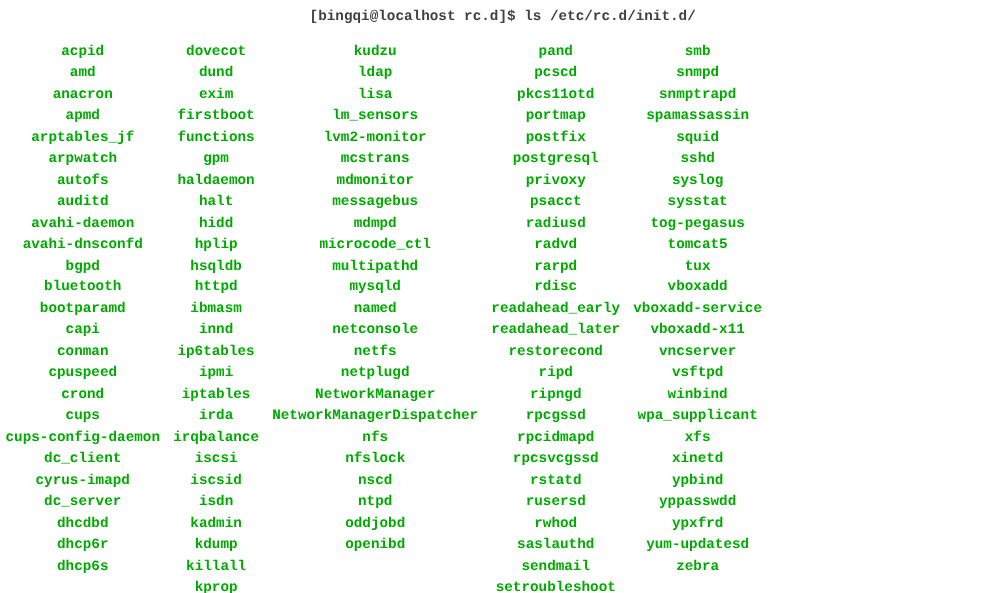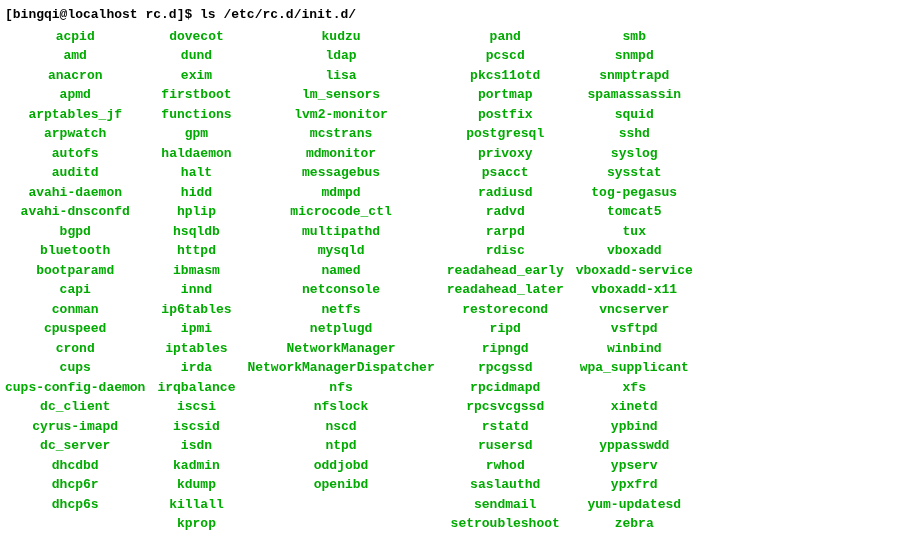--- a/index.html
+++ b/index.html
@@ -6,23 +6,24 @@
       margin: 0;
       padding: 5px;
       background: #ffffff;
       font-family: "Courier New", Courier, monospace;
       font-size: 13px;
       line-height: 1.5;
       width: 914px;
       box-sizing: border-box;
     }
     .prompt-line {
-      color: #000000;
+      color: #404040;
       font-weight: bold;
-      margin-bottom: 2px;
+      margin-bottom: 12px;
+      text-align: center;
     }
     .listing {
       display: flex;
       gap: 0;
       align-items: flex-start;
     }
     .col {
       display: flex;
       flex-direction: column;
       padding-right: 12px;
@@ -165,18 +166,17 @@
       <span>vboxadd-service</span>
       <span>vboxadd-x11</span>
       <span>vncserver</span>
       <span>vsftpd</span>
       <span>winbind</span>
       <span>wpa_supplicant</span>
       <span>xfs</span>
       <span>xinetd</span>
       <span>ypbind</span>
       <span>yppasswdd</span>
-      <span>ypserv</span>
       <span>ypxfrd</span>
       <span>yum-updatesd</span>
       <span>zebra</span>
     </div>
 </div>
 
 </body></html>

